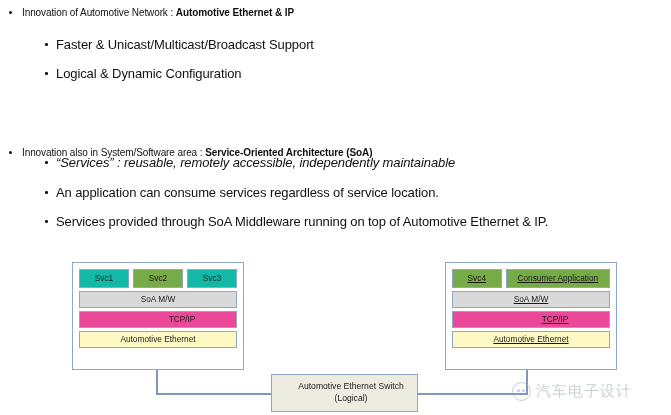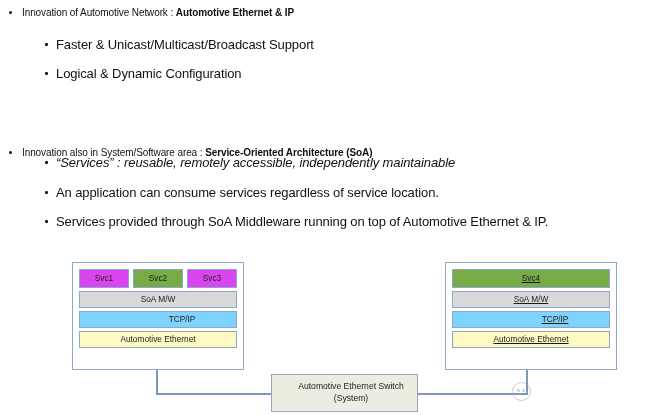--- a/index.html
+++ b/index.html
@@ -85,29 +85,29 @@
     text-align: center;
     line-height: 1.08;
   }
 
   .svc-box {
     height: 19px;
     flex: 1;
   }
   .svc-box.wide { flex: 2.15; }
   .svc-box.green { background: #77ab48; color: #1a1a1a; }
-  .svc-box.white { background: #d946ef; }
+  .svc-box.white { background: #14b8a6; }
 
   .layer-box {
     height: 17px;
     margin-bottom: 3px;
   }
   .layer-box:last-child { margin-bottom: 0; }
   .layer-gray  { background: #d9d9d9; }
-  .layer-pink  { background: #7dd3fc; padding-left: 48px; }
+  .layer-pink  { background: #ec4899; padding-left: 48px; }
   .layer-olive { background: #fef9c3; }
 
   .switch-box {
     position: absolute;
     border: 1.2px solid #8fa8c8;
     background: #edece0;
     box-sizing: border-box;
     font-size: 8.6px;
     color: #222222;
     display: flex;
@@ -211,28 +211,30 @@
       <div class="svc-box white">Svc3</div>
     </div>
     <div class="layer-box layer-gray">SoA M/W</div>
     <div class="layer-box layer-pink">TCP/IP</div>
     <div class="layer-box layer-olive">Automotive Ethernet</div>
   </div>
 
   <div class="node-stack" style="left:445px;top:262px;width:172px;height:108px;text-decoration:underline;">
     <div class="svc-row">
       <div class="svc-box green">Svc4</div>
+      <div class="svc-box green wide">Consumer Application</div>
     </div>
     <div class="layer-box layer-gray">SoA M/W</div>
     <div class="layer-box layer-pink">TCP/IP</div>
     <div class="layer-box layer-olive">Automotive Ethernet</div>
   </div>
 
   <div class="switch-box" style="left:271px;top:374px;width:147px;height:38px;padding-left:13px;">
     <div>Automotive Ethernet Switch</div>
-    <div>(System)</div>
+    <div>(Logical)</div>
   </div>
 
   <div class="watermark" style="left:512px;top:382px;">
     <div class="wm-logo"></div>
+    <div class="wm-text">汽车电子设计</div>
   </div>
 
 </div>
 
 </body></html>

